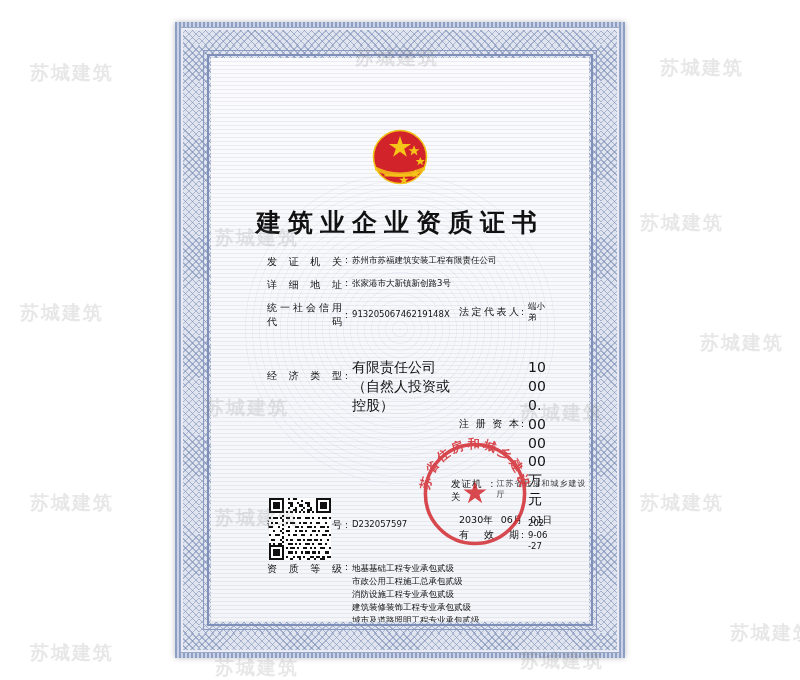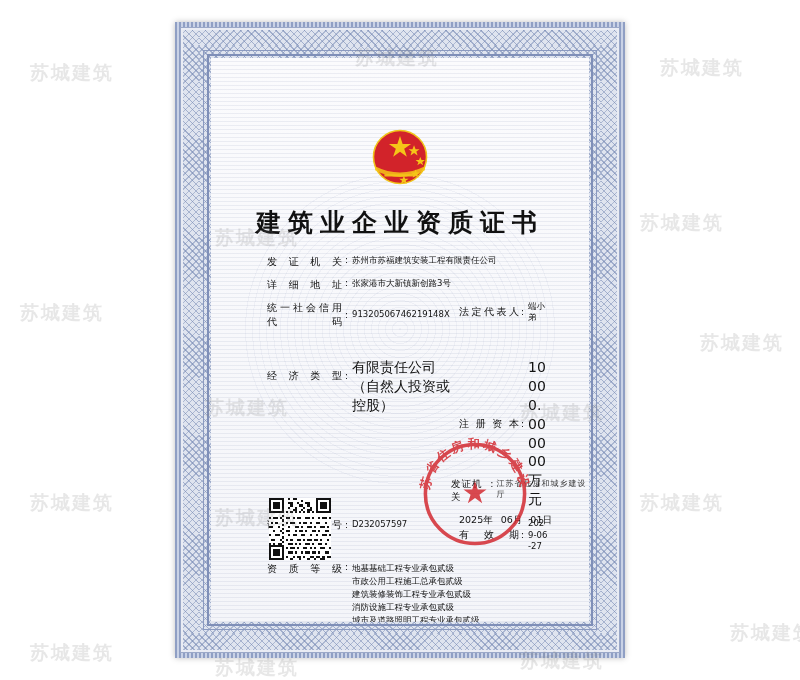--- a/index.html
+++ b/index.html
@@ -350,22 +350,22 @@
             <div class="val">2029-06-27</div>
           </div>
         </div>
 
         <div class="row">
           <div class="lab">资质等级</div>
           <div class="colon">:</div>
           <div class="val grade-list">
             <div>地基基础工程专业承包贰级</div>
             <div>市政公用工程施工总承包贰级</div>
+            <div>消防设施工程专业承包贰级</div>
             <div>建筑装修装饰工程专业承包贰级</div>
-            <div>消防设施工程专业承包贰级</div>
             <div>城市及道路照明工程专业承包贰级</div>
             <div>详细地址（结构补强）专业承包不分等级</div>
           </div>
         </div>
 
       </div>
 
       <div class="qr">
         <svg viewBox="0 0 29 29" width="62" height="62" shape-rendering="crispEdges">
           <rect width="29" height="29" fill="#fff"></rect>
@@ -402,21 +402,21 @@
         </svg>
       </div>
 
       <div class="issuer">
         <span>发证机关</span>
         <span>:</span>
         <span class="nm">江苏省住房和城乡建设厅</span>
       </div>
 
       <div class="datel">
-        <span>2025</span><span>年</span>
+        <span>2030</span><span>年</span>
         <span>06</span><span>月</span>
         <span>01</span><span>日</span>
       </div>
 
       <div class="seal">
         <svg viewBox="0 0 140 140" width="124" height="124">
           <defs>
             <path id="sealarc" d="M 70,70 m -52,0 a 52,52 0 1,1 104,0" fill="none"></path>
             <path id="sealarc2" d="M 18,70 a 52,52 0 1,1 104,0" fill="none"></path>
           </defs>

